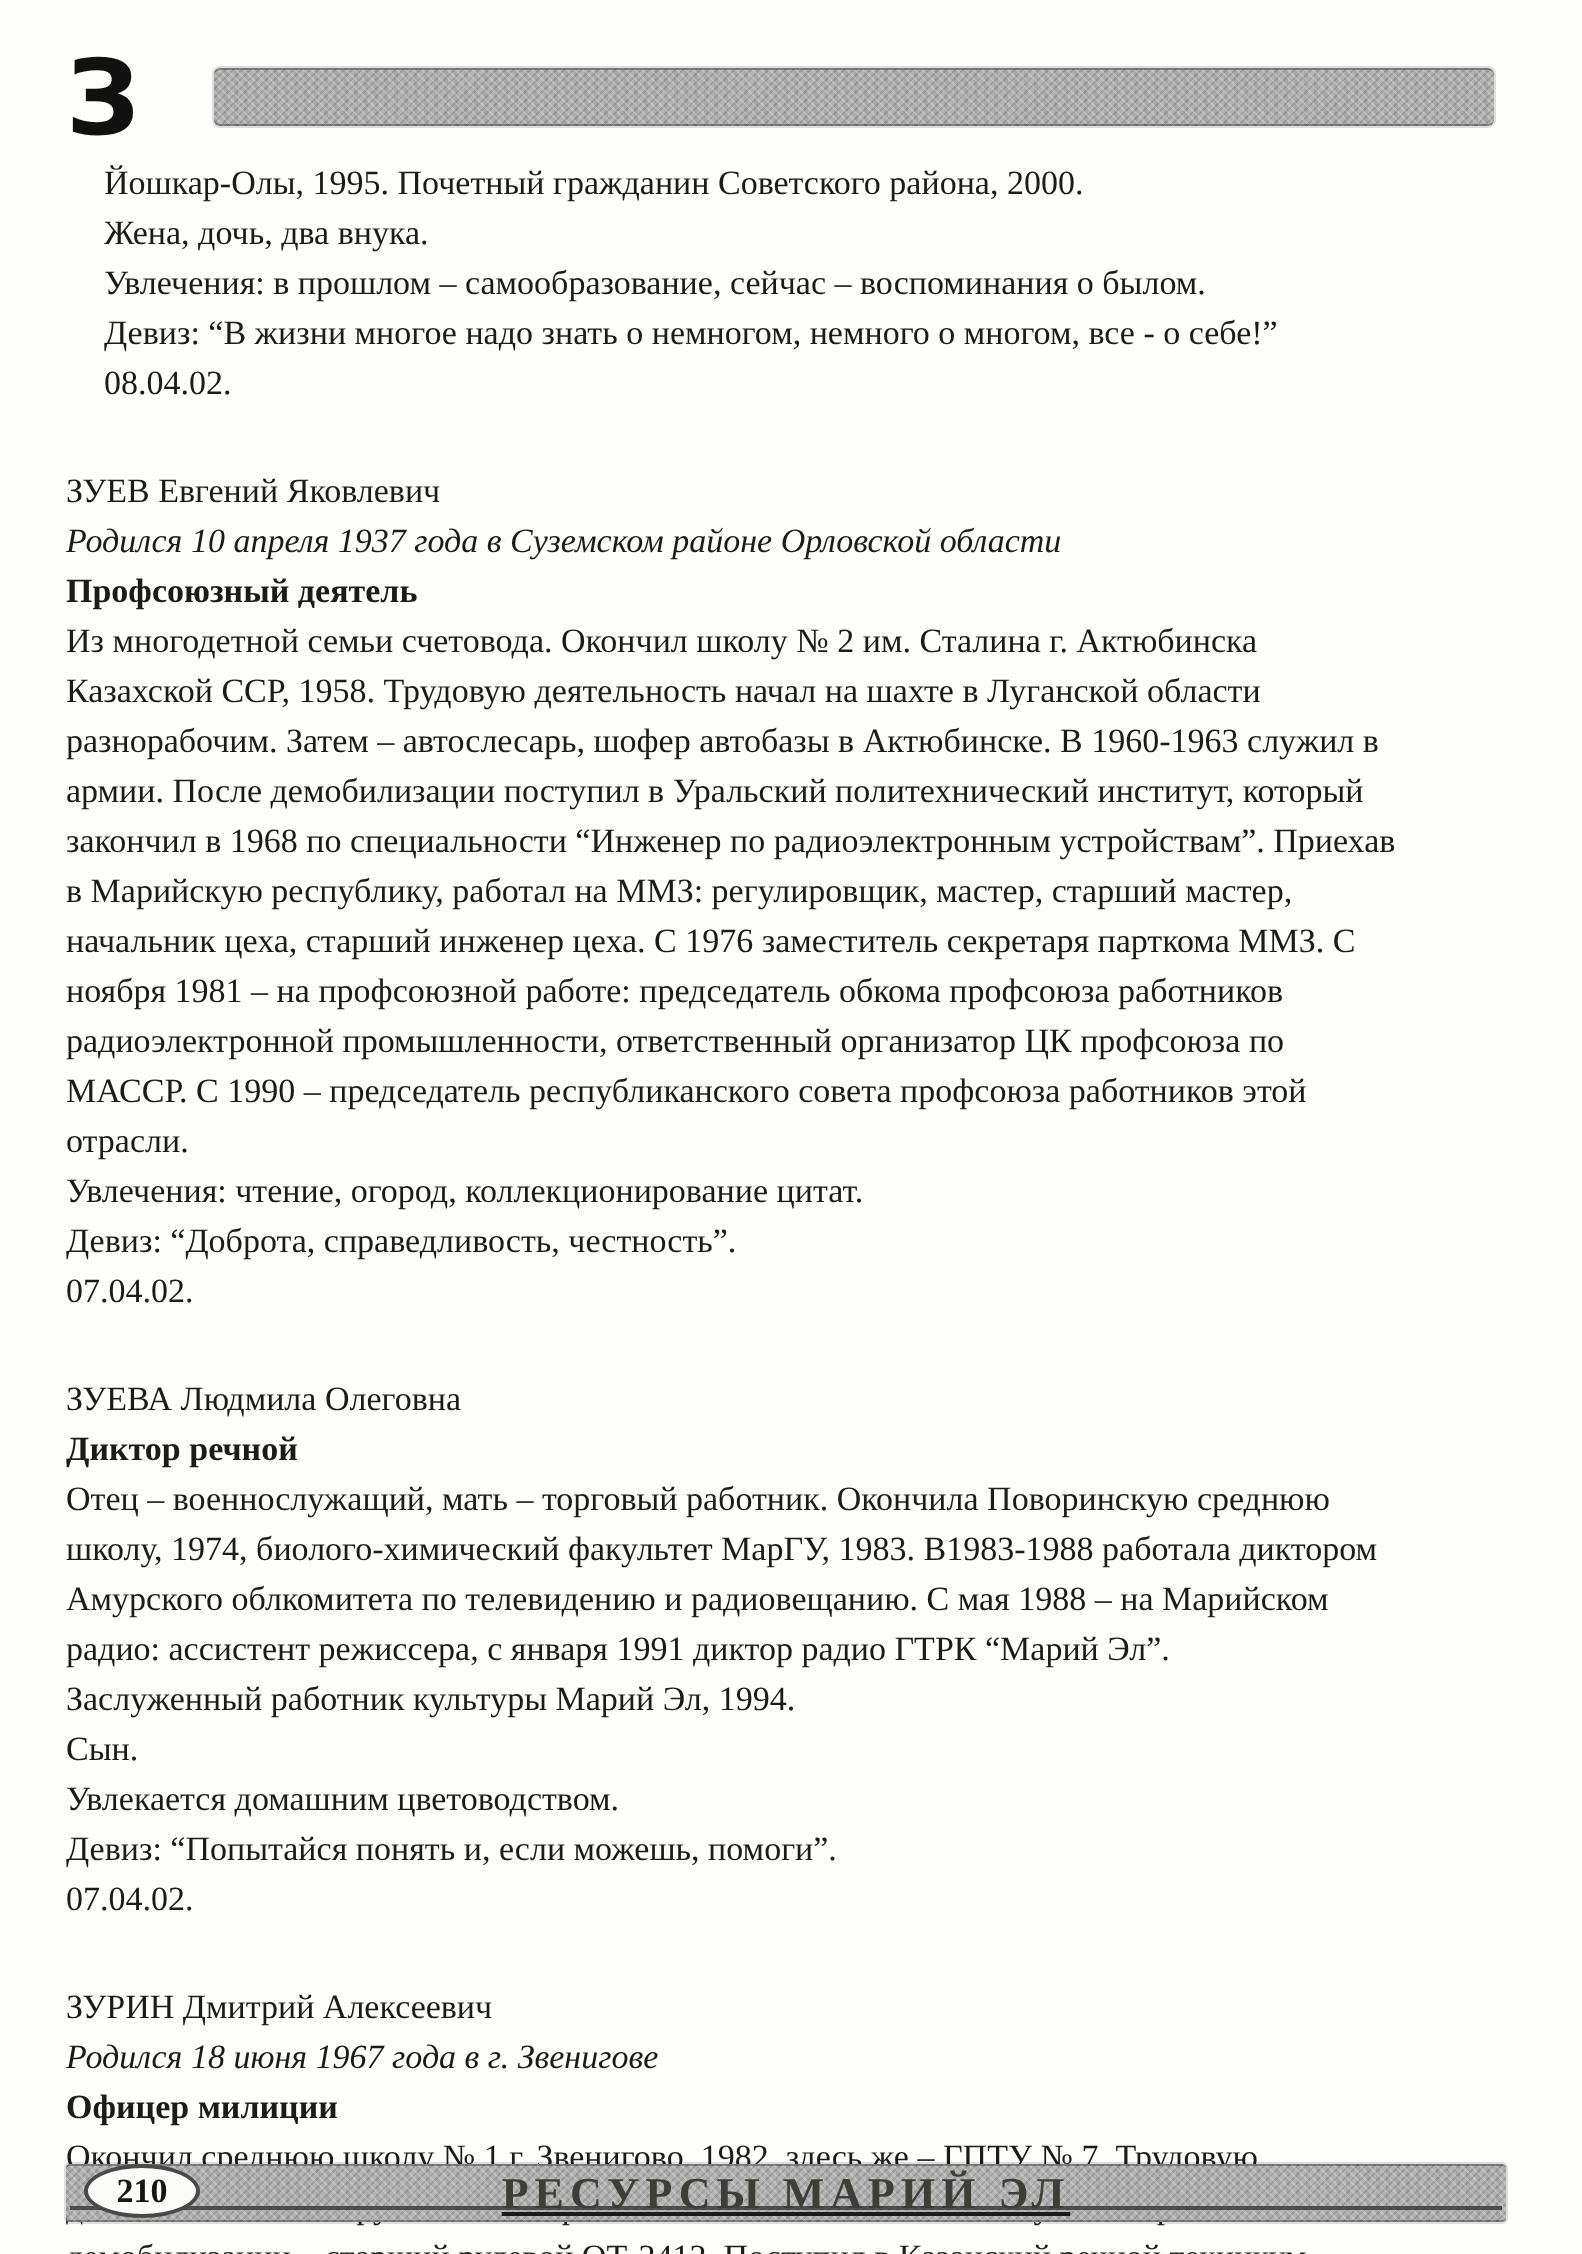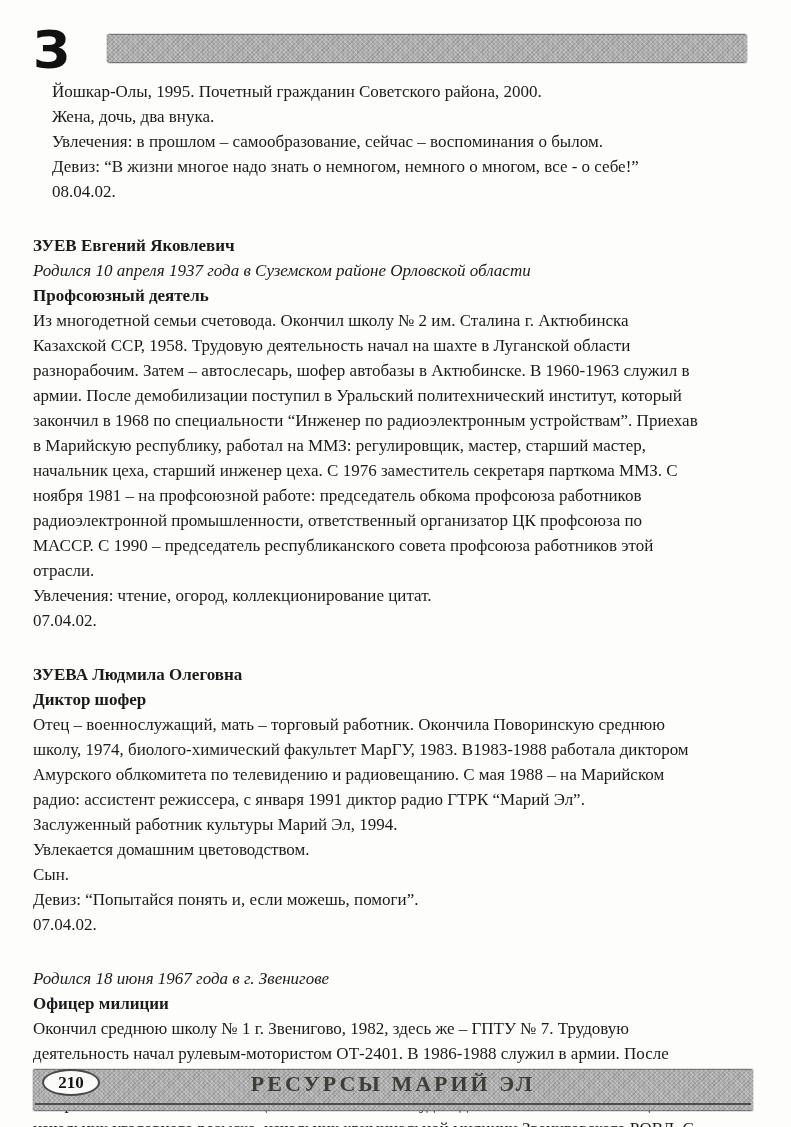--- a/index.html
+++ b/index.html
@@ -42,31 +42,32 @@
   }
   .header-bar {
     flex: 1;
     height: 29px;
     margin: 8px 14px 0 28px;
     border-radius: 3px;
   }
   .ml { white-space: pre-line; }
   .continued { margin-top: 3px; margin-left: 19px; }
   .entry { margin-top: 29px; }
-  .entry .name { font-weight: bold; }
+  .entry .name { font-weight: normal; }
   .entry .born { font-style: italic; }
   .entry .occupation { font-weight: bold; }
   .line:empty { display: none; }
   .footer-bar {
     position: absolute;
     left: 33px;
     right: 38px;
     bottom: 16px;
-    height: 42px;
+    height: 29px;
     border-radius: 2px;
+    text-decoration: underline;
   }
   .footer-rule {
     position: absolute;
     left: 2px;
     right: 2px;
     bottom: 6px;
     height: 2px;
     background: #3c3c3c;
     opacity: .85;
     z-index: 1;
@@ -125,38 +126,40 @@
 армии. После демобилизации поступил в Уральский политехнический институт, который
 закончил в 1968 по специальности “Инженер по радиоэлектронным устройствам”. Приехав
 в Марийскую республику, работал на ММЗ: регулировщик, мастер, старший мастер,
 начальник цеха, старший инженер цеха. С 1976 заместитель секретаря парткома ММЗ. С
 ноября 1981 – на профсоюзной работе: председатель обкома профсоюза работников
 радиоэлектронной промышленности, ответственный организатор ЦК профсоюза по
 МАССР. С 1990 – председатель республиканского совета профсоюза работников этой
 отрасли.</div>
 
     <div class="line">Увлечения: чтение, огород, коллекционирование цитат.</div>
+    <div class="line">Девиз: “Доброта, справедливость, честность”.</div>
     <div class="line">07.04.02.</div>
   </div>
 
   <div class="entry">
     <div class="name line">ЗУЕВА Людмила Олеговна</div>
-    <div class="occupation line">Диктор шофер</div>
+    <div class="occupation line">Диктор речной</div>
     <div class="ml line">Отец – военнослужащий, мать – торговый работник. Окончила Поворинскую среднюю
 школу, 1974, биолого-химический факультет МарГУ, 1983. В1983-1988 работала диктором
 Амурского облкомитета по телевидению и радиовещанию. С мая 1988 –  на Марийском
 радио: ассистент режиссера, с января 1991 диктор радио ГТРК “Марий Эл”.</div>
     <div class="line">Заслуженный работник культуры Марий Эл, 1994.</div>
+    <div class="line">Сын.</div>
     <div class="line">Увлекается домашним цветоводством.</div>
-    <div class="line">Сын.</div>
     <div class="line">Девиз: “Попытайся понять и, если можешь, помоги”.</div>
     <div class="line">07.04.02.</div>
   </div>
 
   <div class="entry">
+    <div class="name line">ЗУРИН Дмитрий Алексеевич</div>
     <div class="born line">Родился 18 июня 1967 года в г. Звенигове</div>
     <div class="occupation line">Офицер милиции</div>
     <div class="ml line">Окончил среднюю школу № 1 г. Звенигово, 1982, здесь же – ГПТУ № 7. Трудовую
 деятельность начал рулевым-мотористом ОТ-2401. В 1986-1988 служил в армии. После
 демобилизации – старший рулевой ОТ-2412. Поступил в Казанский речной техникум,
 который окончил в 1991 по специальности “Техник-судоводитель”. С 1991 – в милиции:
 начальник уголовного розыска, начальник криминальной милиции Звениговского РОВД. С
 2001 – начальник Звениговского РОВД МВД Марий Эл.</div>
 
   </div>

